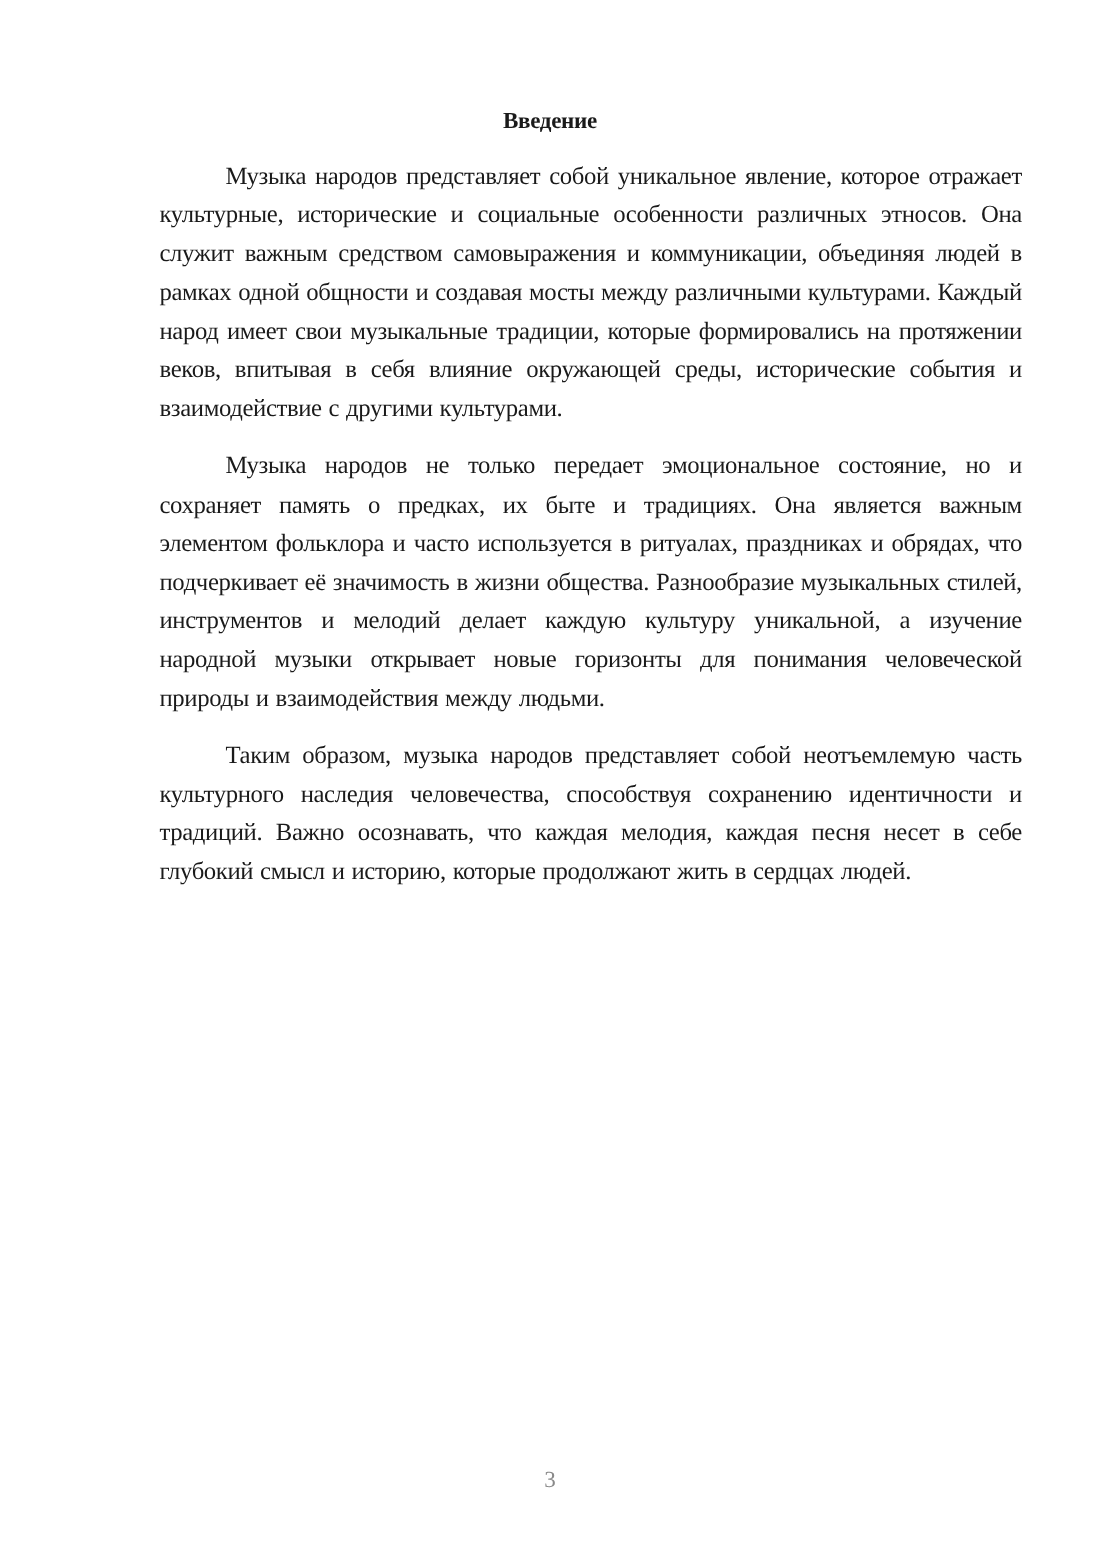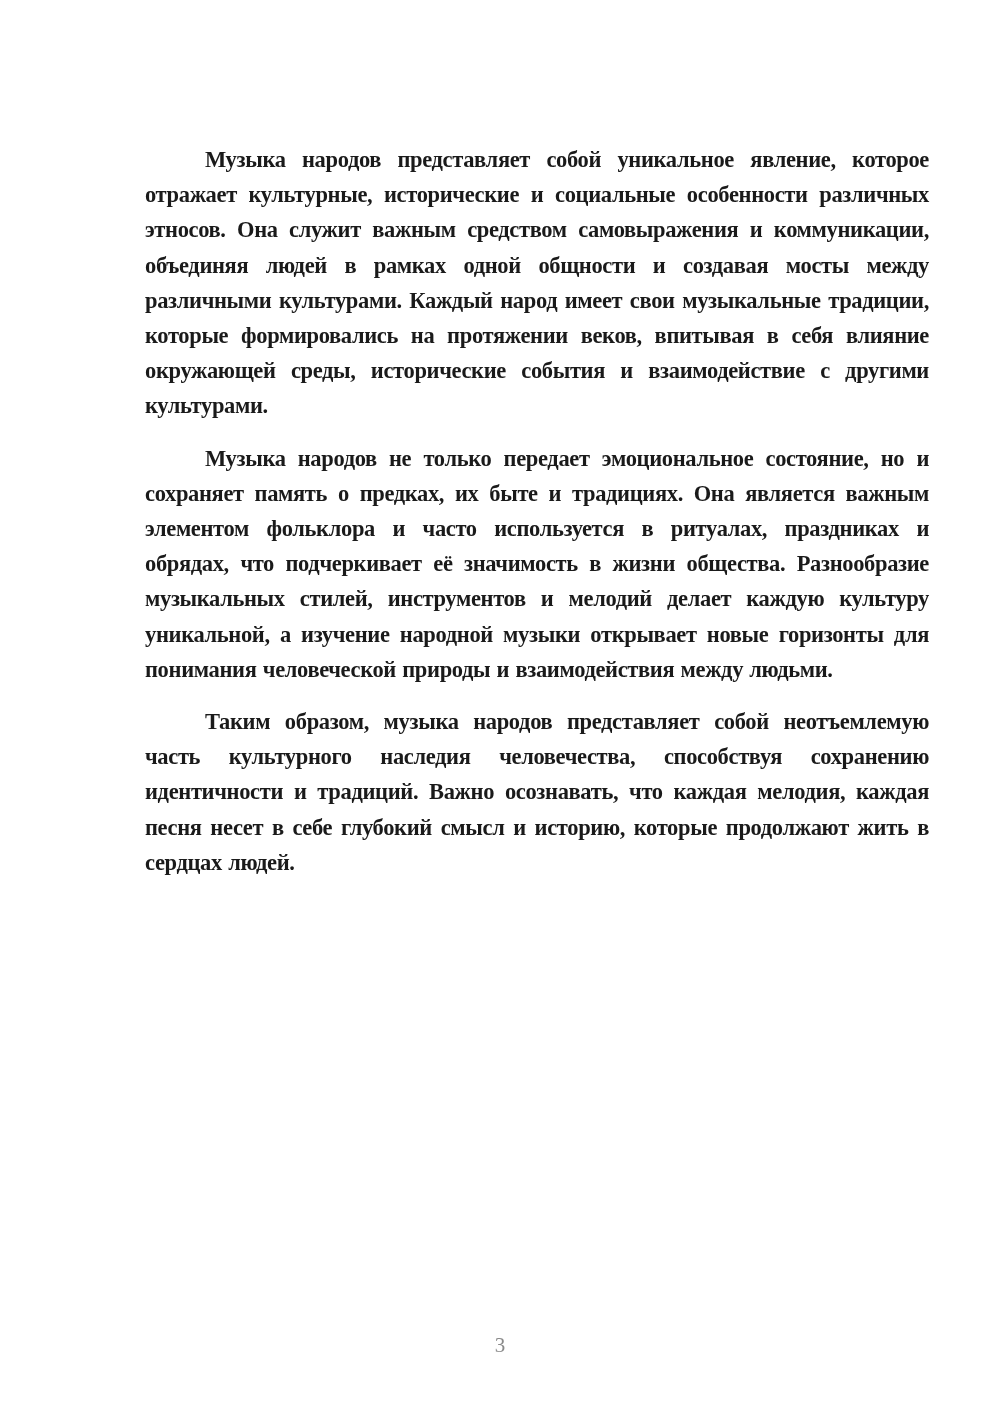--- a/index.html
+++ b/index.html
@@ -17,31 +17,31 @@
   }
   .body {
     position: absolute; left: 145px; width: 784px; top: 142px;
   }
   .para {
     margin: 0 0 17px 0;
     font-size: 22.5px; line-height: 35.2px;
     text-align: justify; text-indent: 60px;
     letter-spacing: -0.35px;
     word-spacing: 1px;
-    font-weight: bold;
   }
   .pagenum {
     position: absolute; left: 0; width: 1000px; top: 1333px;
     text-align: center; font-size: 21px; color: #8a8a8a;
     font-family: "Liberation Serif", serif;
   }
 </style>
 </head>
 <body>
 
 <div class="page">
+  <div class="title">Введение</div>
   <div class="body">
     <p class="para">Музыка народов представляет собой уникальное явление, которое отражает культурные, исторические и социальные особенности различных этносов. Она служит важным средством самовыражения и коммуникации, объединяя людей в рамках одной общности и создавая мосты между различными культурами. Каждый народ имеет свои музыкальные традиции, которые формировались на протяжении веков, впитывая в себя влияние окружающей среды, исторические события и взаимодействие с другими культурами.</p>
     <p class="para">Музыка народов не только передает эмоциональное состояние, но и сохраняет память о предках, их быте и традициях. Она является важным элементом фольклора и часто используется в ритуалах, праздниках и обрядах, что подчеркивает её значимость в жизни общества. Разнообразие музыкальных стилей, инструментов и мелодий делает каждую культуру уникальной, а изучение народной музыки открывает новые горизонты для понимания человеческой природы и взаимодействия между людьми.</p>
     <p class="para">Таким образом, музыка народов представляет собой неотъемлемую часть культурного наследия человечества, способствуя сохранению идентичности и традиций. Важно осознавать, что каждая мелодия, каждая песня несет в себе глубокий смысл и историю, которые продолжают жить в сердцах людей.</p>
   </div>
   <div class="pagenum">3</div>
 </div>
 
 </body></html>

